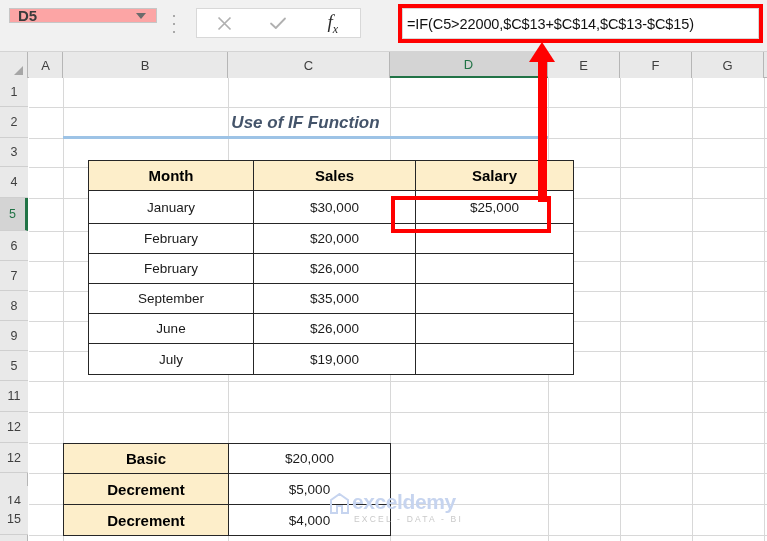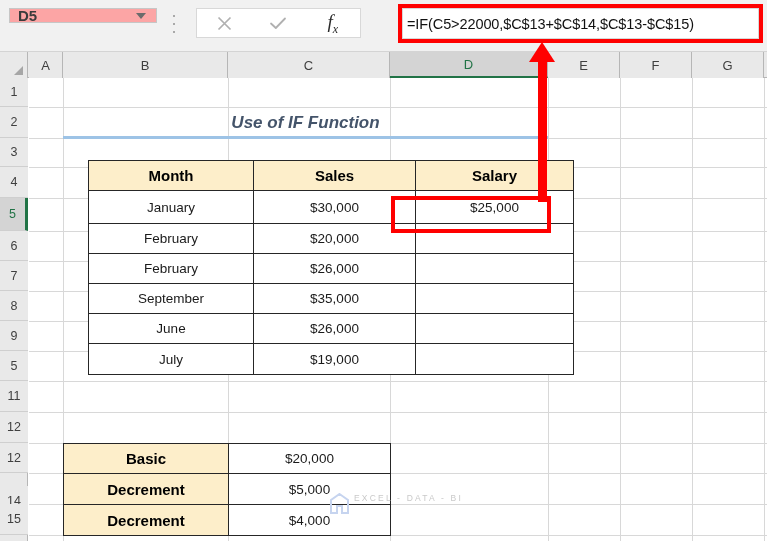--- a/index.html
+++ b/index.html
@@ -481,15 +481,16 @@
 <div id="arrow-shaft" style="left:538px; top:60px; width:9px; height:142px;"></div>
 <div id="arrow-head" style="left:529px; top:42px;"></div>
 
 <div id="watermark">
   <div id="wm-mark">
     <svg width="19" height="21" viewBox="0 0 19 21">
       <path d="M9.5 1 L18 7 L18 20 L12 20 L12 13 L7 13 L7 20 L1 20 L1 7 Z" fill="none" stroke="#c6d4ef" stroke-width="2"></path>
     </svg>
   </div>
   <div id="wm-text-group">
+    <span id="wm-name">exceldemy</span>
     <span id="wm-tag">EXCEL - DATA - BI</span>
   </div>
 </div>
 
 </body></html>

